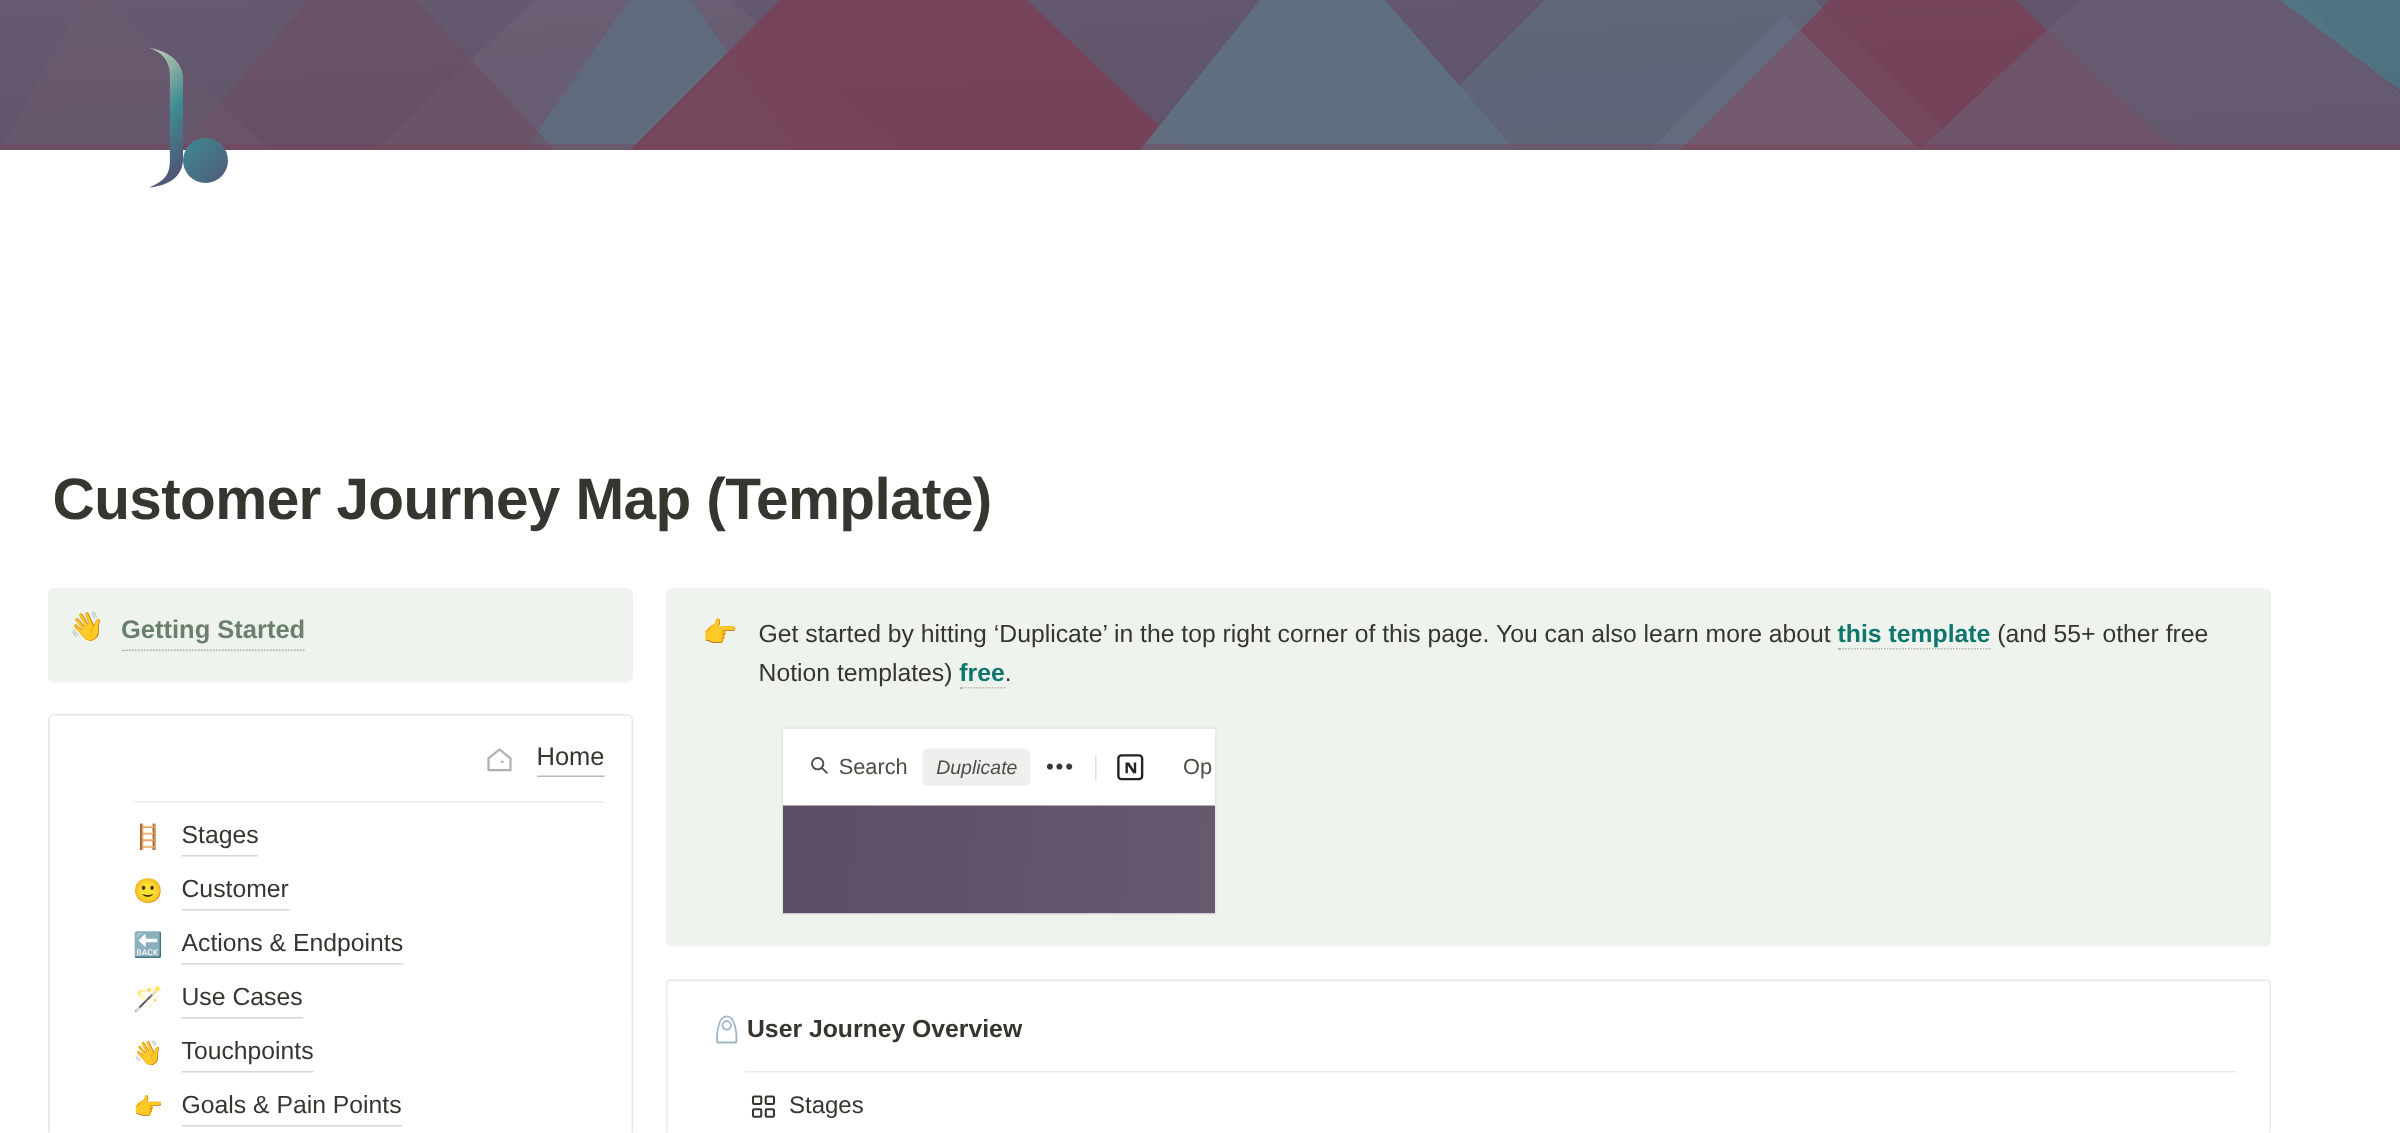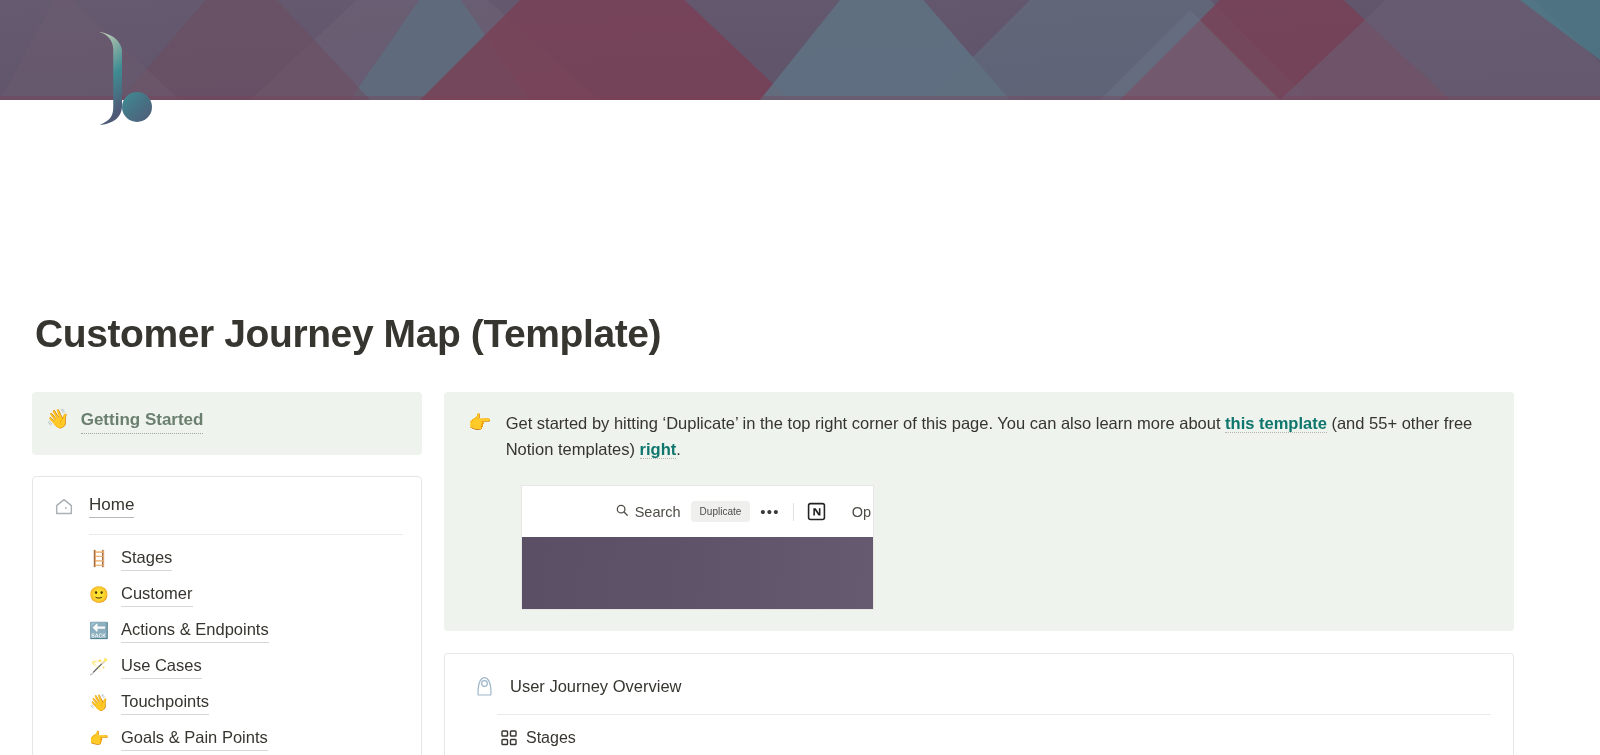--- a/index.html
+++ b/index.html
@@ -99,20 +99,21 @@
     border: 1px solid #e6e6e4;
     border-radius: 4px;
     padding: 18px 18px 14px 20px;
     background: #fff;
   }
   .nav-home {
     display: flex;
     align-items: center;
     gap: 14px;
     padding-bottom: 2px;
+    justify-content: flex-end;
   }
   .home-icon { width: 22px; height: 22px; flex: none; }
   .home-label {
     font-size: 17px;
     color: #37352f;
     border-bottom: 1px solid #b9b9b5;
     padding-bottom: 2px;
     cursor: pointer;
   }
   .nav-divider {
@@ -158,21 +159,21 @@
   }
   .dotlink {
     color: #0f766e;
     border-bottom: 1px dotted #b5b3ae;
     cursor: pointer;
     font-weight: bold;
   }
 
   .embed-shot {
     margin: 24px 0 0 54px;
-    width: 351px;
+    width: 288px;
     height: 123px;
     background: #fff;
     box-shadow: 0 0 0 1px #e6e6e4;
     overflow: hidden;
   }
   .embed-bar {
     height: 51px;
     background: #fff;
     display: flex;
     align-items: center;
@@ -184,23 +185,23 @@
     display: flex;
     align-items: center;
     gap: 10px;
     padding-right: 2px;
   }
   .em-search {
     display: flex; align-items: center; gap: 6px;
     font-size: 14.5px; color: #4f4c46; cursor: pointer;
   }
   .em-dup {
-    font-size: 10px; color: #4f4c46;
+    font-size: 13px; color: #4f4c46;
     background: #efefee; border-radius: 4px;
-    padding: 5px 9px; cursor: pointer;
+    padding: 5px 9px; cursor: pointer; font-style: italic;
   }
   .em-dots { font-size: 15px; color: #3b3a36; letter-spacing: 1.2px; cursor: pointer; }
   .em-sep { width: 1px; height: 18px; background: #e0e0de; margin: 0 3px; }
   .em-notion { width: 19px; height: 19px; flex: none; cursor: pointer; }
   .em-open { font-size: 14.5px; color: #4f4c46; white-space: nowrap; margin-left: 16px; }
   .embed-body {
     height: 72px;
     background: linear-gradient(95deg,#5a4f65 0%,#5e5369 48%,#655a70 100%);
   }
 
@@ -208,22 +209,23 @@
   .overview-card {
     margin-top: 22px;
     border: 1px solid #e8e8e6;
     border-radius: 3px;
     background: #fff;
     padding: 0 22px 0 24px;
     height: 250px;
     overflow: hidden;
   }
   .ov-head {
-    display: flex; align-items: center; gap: 16px;
+    display: flex; align-items: center; gap: 4px;
     padding: 22px 0 0 6px;
+    font-weight: bold;
   }
   .person-icon { width: 19px; height: 21px; flex: none; }
   .ov-title { font-size: 16.5px; color: #37352f; }
   .ov-rule { height: 1px; background: #ebebe9; margin: 17px 0 0 28px; }
 
   .tabs { margin-left: 28px; display: flex; }
   .tab {
     display: flex; align-items: center; gap: 9px;
     padding: 14px 4px 9px 4px;
     font-size: 16px; color: #37352f;
@@ -332,21 +334,21 @@
 
         </div>
       </div>
     </div>
 
     <div class="right-col">
 
       <div class="callout-hint">
         <div class="hint-row">
           <span class="hint-emoji">👉</span>
-          <div class="hint-text"><span>Get started by hitting ‘Duplicate’ in the top right corner of this page. You can also learn more about </span><span class="dotlink">this template</span><span> (and 55+ other free Notion templates) </span><span class="dotlink">right</span><span>.</span></div>
+          <div class="hint-text"><span>Get started by hitting ‘Duplicate’ in the top right corner of this page. You can also learn more about </span><span class="dotlink">this template</span><span> (and 55+ other free Notion templates) </span><span class="dotlink">free</span><span>.</span></div>
         </div>
 
         <div class="embed-shot">
           <div class="embed-bar">
             <div class="embed-inner">
               <span class="em-search">
                 <span>
                   <svg width="14" height="14" viewBox="0 0 24 24" fill="none" stroke="#4f4c46" stroke-width="2.2" stroke-linecap="round">
                     <circle cx="10.5" cy="10.5" r="6.5"></circle>
                       <line x1="15.5" y1="15.5" x2="21" y2="21"></line>

